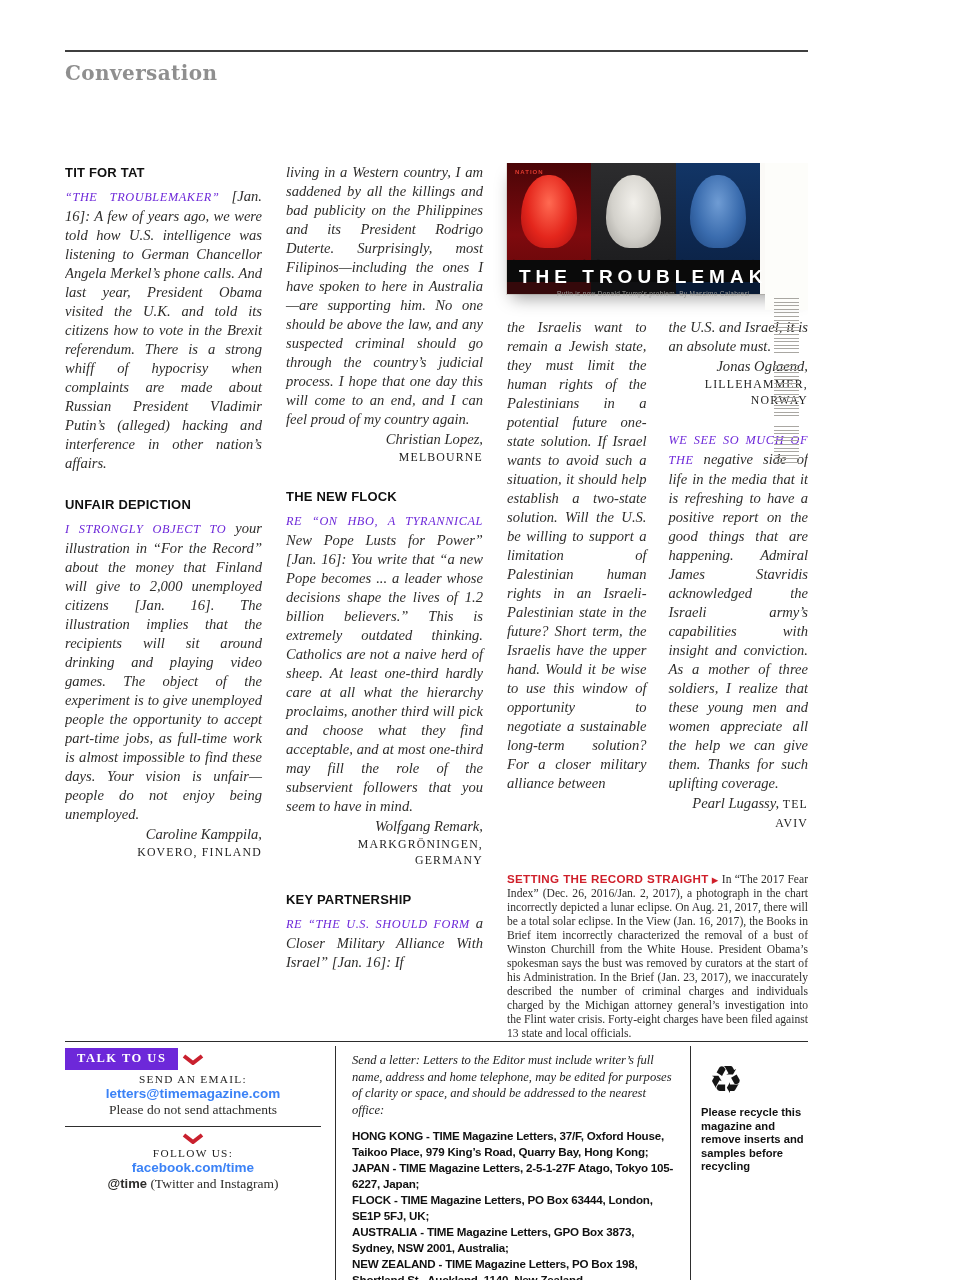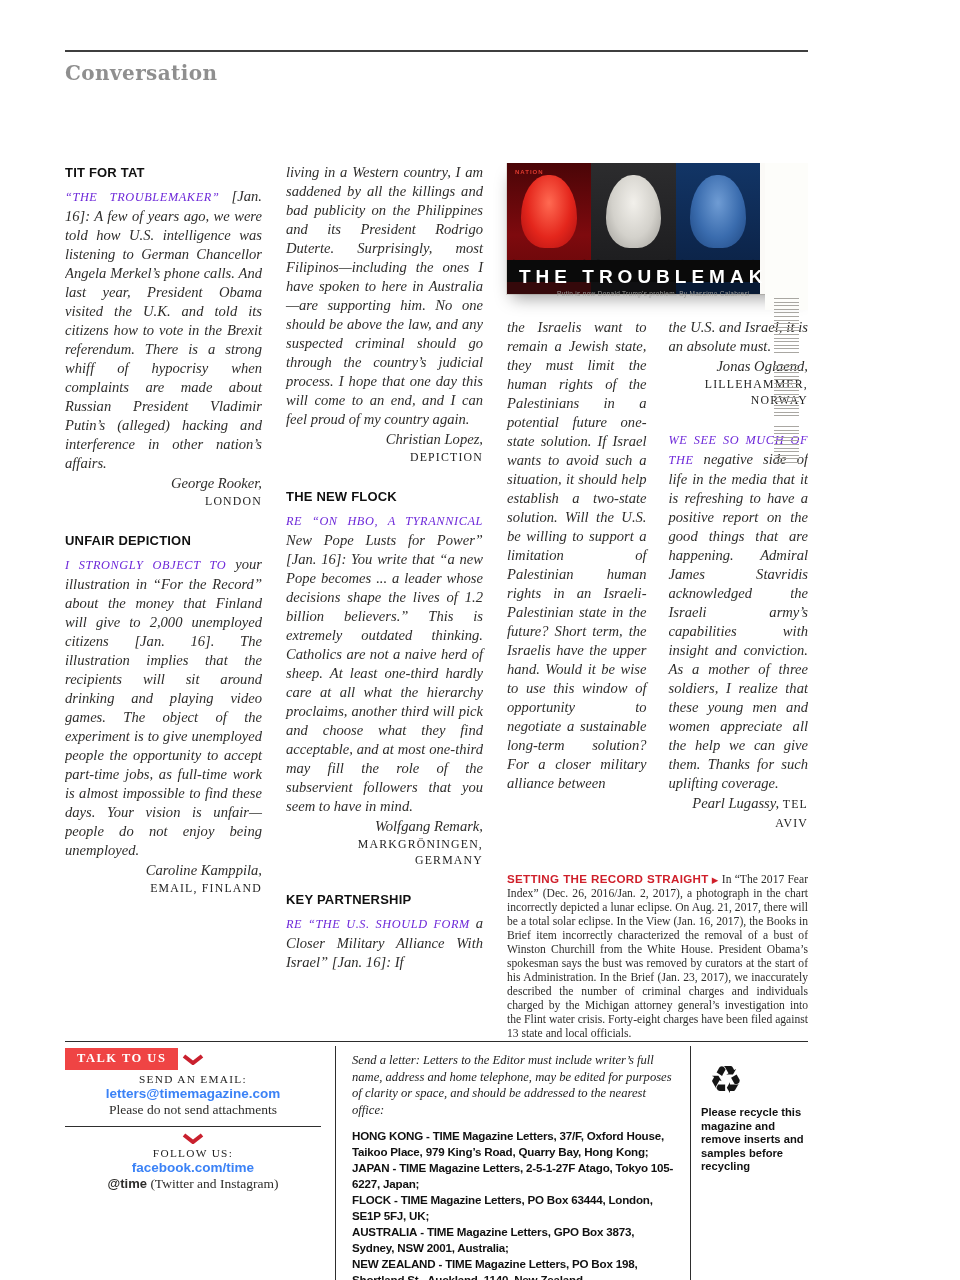--- a/index.html
+++ b/index.html
@@ -54,21 +54,21 @@
   
   .correction { margin-top:18px; font-size:11.6px; line-height:14px; text-align:justify; }
   .corr-label { font-family:"Liberation Sans", sans-serif; font-weight:bold; font-size:11.6px; letter-spacing:.3px; color:#cf1f2a; }
   .corr-arrow { color:#cf1f2a; font-size:8.5px; }
 
   
   .footer { border-top:1.5px solid #2c2c2c; }
   .footer-inner { display:flex; padding-top:4px; min-height:158px; }
   .f-left { width:256px; flex:0 0 256px; text-align:center; position:relative; padding-top:0; }
   .talk-row { text-align:left; height:22px; position:relative; margin-top:2px; }
-  .talk-box { display:inline-block; background:#ef4444; color:#fff; font-family:"Liberation Serif", serif; font-weight:bold; font-size:12.5px; letter-spacing:1.5px; padding:3px 12px 4px 12px; }
+  .talk-box { display:inline-block; background:#6d28d9; color:#fff; font-family:"Liberation Serif", serif; font-weight:bold; font-size:12.5px; letter-spacing:1.5px; padding:3px 12px 4px 12px; }
   .chev { display:block; margin:0 auto; }
   .chev-abs { position:absolute; left:50%; top:6px; transform:translateX(-50%); margin:0; }
   .f-label { font-size:11.3px; letter-spacing:1.3px; color:#222; margin-top:3px; }
   .f-strong { font-family:"Liberation Sans", sans-serif; font-weight:bold; font-size:13.5px; color:#3b82f6; margin-top:1px; }
   .f-note { font-size:13.5px; margin-top:1px; }
   .f-div { border:none; border-top:1.5px solid #2e2e2e; margin:8px 0 6px 0; }
   .f-social b { font-family:"Liberation Sans", sans-serif; font-size:13px; }
   .f-mid { flex:1 1 auto; border-left:1.5px solid #2e2e2e; margin-left:14px; padding:6px 14px 0 16px; }
   .letters-note { font-style:italic; font-size:12.6px; line-height:16.5px; color:#1d1d1d; margin-bottom:10px; }
   .office-line { font-family:"Liberation Sans", sans-serif; font-weight:bold; font-size:11.6px; line-height:16px; letter-spacing:-.2px; color:#101010; }
@@ -85,41 +85,37 @@
     <div class="toprule"></div>
     <h1 class="section-title">Conversation</h1>
   </header>
 
   <main class="content">
 
     <div class="col">
       <section class="letter">
         <h2>TIT FOR TAT</h2>
         <p><span class="lead">“THE TROUBLEMAKER”</span> <span>[Jan. 16]: A few of years ago, we were told how U.S. intelligence was listening to German Chancellor Angela Merkel’s phone calls. And last year, President Obama visited the U.K. and told its citizens how to vote in the Brexit referendum. There is a strong whiff of hypocrisy when complaints are made about Russian President Vladimir Putin’s (alleged) hacking and interference in other nation’s affairs.</span></p>
-        <div class="sig">
-          <div class="sig-name">George Rooker,</div>
-          <div class="sig-loc">LONDON</div>
-        </div>
       </section>
       <section class="letter">
         <h2>UNFAIR DEPICTION</h2>
         <p><span class="lead">I STRONGLY OBJECT TO</span> <span>your illustration in “For the Record” about the money that Finland will give to 2,000 unemployed citizens [Jan. 16]. The illustration implies that the recipients will sit around drinking and playing video games. The object of the experiment is to give unemployed people the opportunity to accept part-time jobs, as full-time work is almost impossible to find these days. Your vision is unfair—people do not enjoy being unemployed.</span></p>
         <div class="sig">
           <div class="sig-name">Caroline Kamppila,</div>
-          <div class="sig-loc">EMAIL, FINLAND</div>
+          <div class="sig-loc">KOVERO, FINLAND</div>
         </div>
       </section>
     </div>
 
     <div class="col">
       <section class="letter">
         <p class="cont">living in a Western country, I am saddened by all the killings and bad publicity on the Philippines and its President Rodrigo Duterte. Surprisingly, most Filipinos—including the ones I have spoken to here in Australia—are supporting him. No one should be above the law, and any suspected criminal should go through the country’s judicial process. I hope that one day this will come to an end, and I can feel proud of my country again.</p>
         <div class="sig">
           <div class="sig-name">Christian Lopez,</div>
-          <div class="sig-loc">DEPICTION</div>
+          <div class="sig-loc">MELBOURNE</div>
         </div>
       </section>
       <section class="letter">
         <h2>THE NEW FLOCK</h2>
         <p><span class="lead">RE “ON HBO, A TYRANNICAL</span> <span>New Pope Lusts for Power” [Jan. 16]: You write that “a new Pope becomes ... a leader whose decisions shape the lives of 1.2 billion believers.” This is extremely outdated thinking. Catholics are not a naive herd of sheep. At least one-third hardly care at all what the hierarchy proclaims, another third will pick and choose what they find acceptable, and at most one-third may fill the role of the subservient followers that you seem to have in mind.</span></p>
         <div class="sig">
           <div class="sig-name">Wolfgang Remark,</div>
           <div class="sig-loc">MARKGRÖNINGEN, GERMANY</div>
         </div>
       </section>

